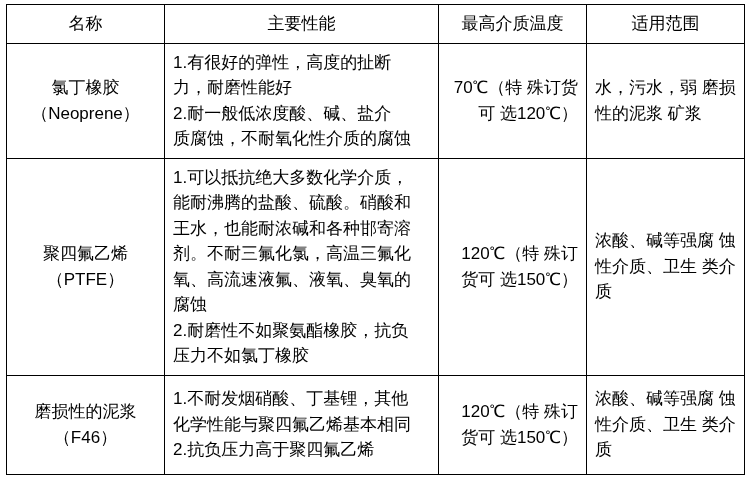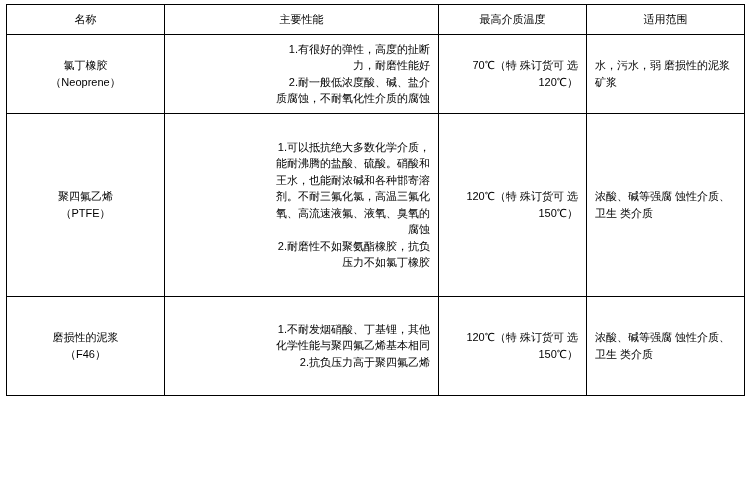--- a/index.html
+++ b/index.html
@@ -24,21 +24,21 @@
   table.spec {
     border-collapse: collapse;
     width: 738px;
     table-layout: fixed;
     background: #fff;
   }
   table.spec td, table.spec th {
     border: 1px solid #000000;
     padding: 6px 8px;
     vertical-align: middle;
-    font-size: 11px;
+    font-size: 17px;
     line-height: 1.5;
     font-weight: normal;
   }
   thead th {
     text-align: center;
     font-size: 15.5px;
     padding-top: 8px;
     padding-bottom: 8px;
   }
   
@@ -47,21 +47,21 @@
   col.c3 { width: 148px; }
   col.c4 { width: 158px; }
 
   td.name {
     text-align: center;
     margin-left: 48px;
   }
   td.name .zh { display: block; }
   td.name .en { display: block; }
   td.perf {
-    text-align: right;
+    text-align: left;
   }
   td.perf .line { display: block; }
   td.temp {
     text-align: right;
   }
   td.scope {
     text-align: left;
   }
   
   tr.r1 td { height: 62px; }

